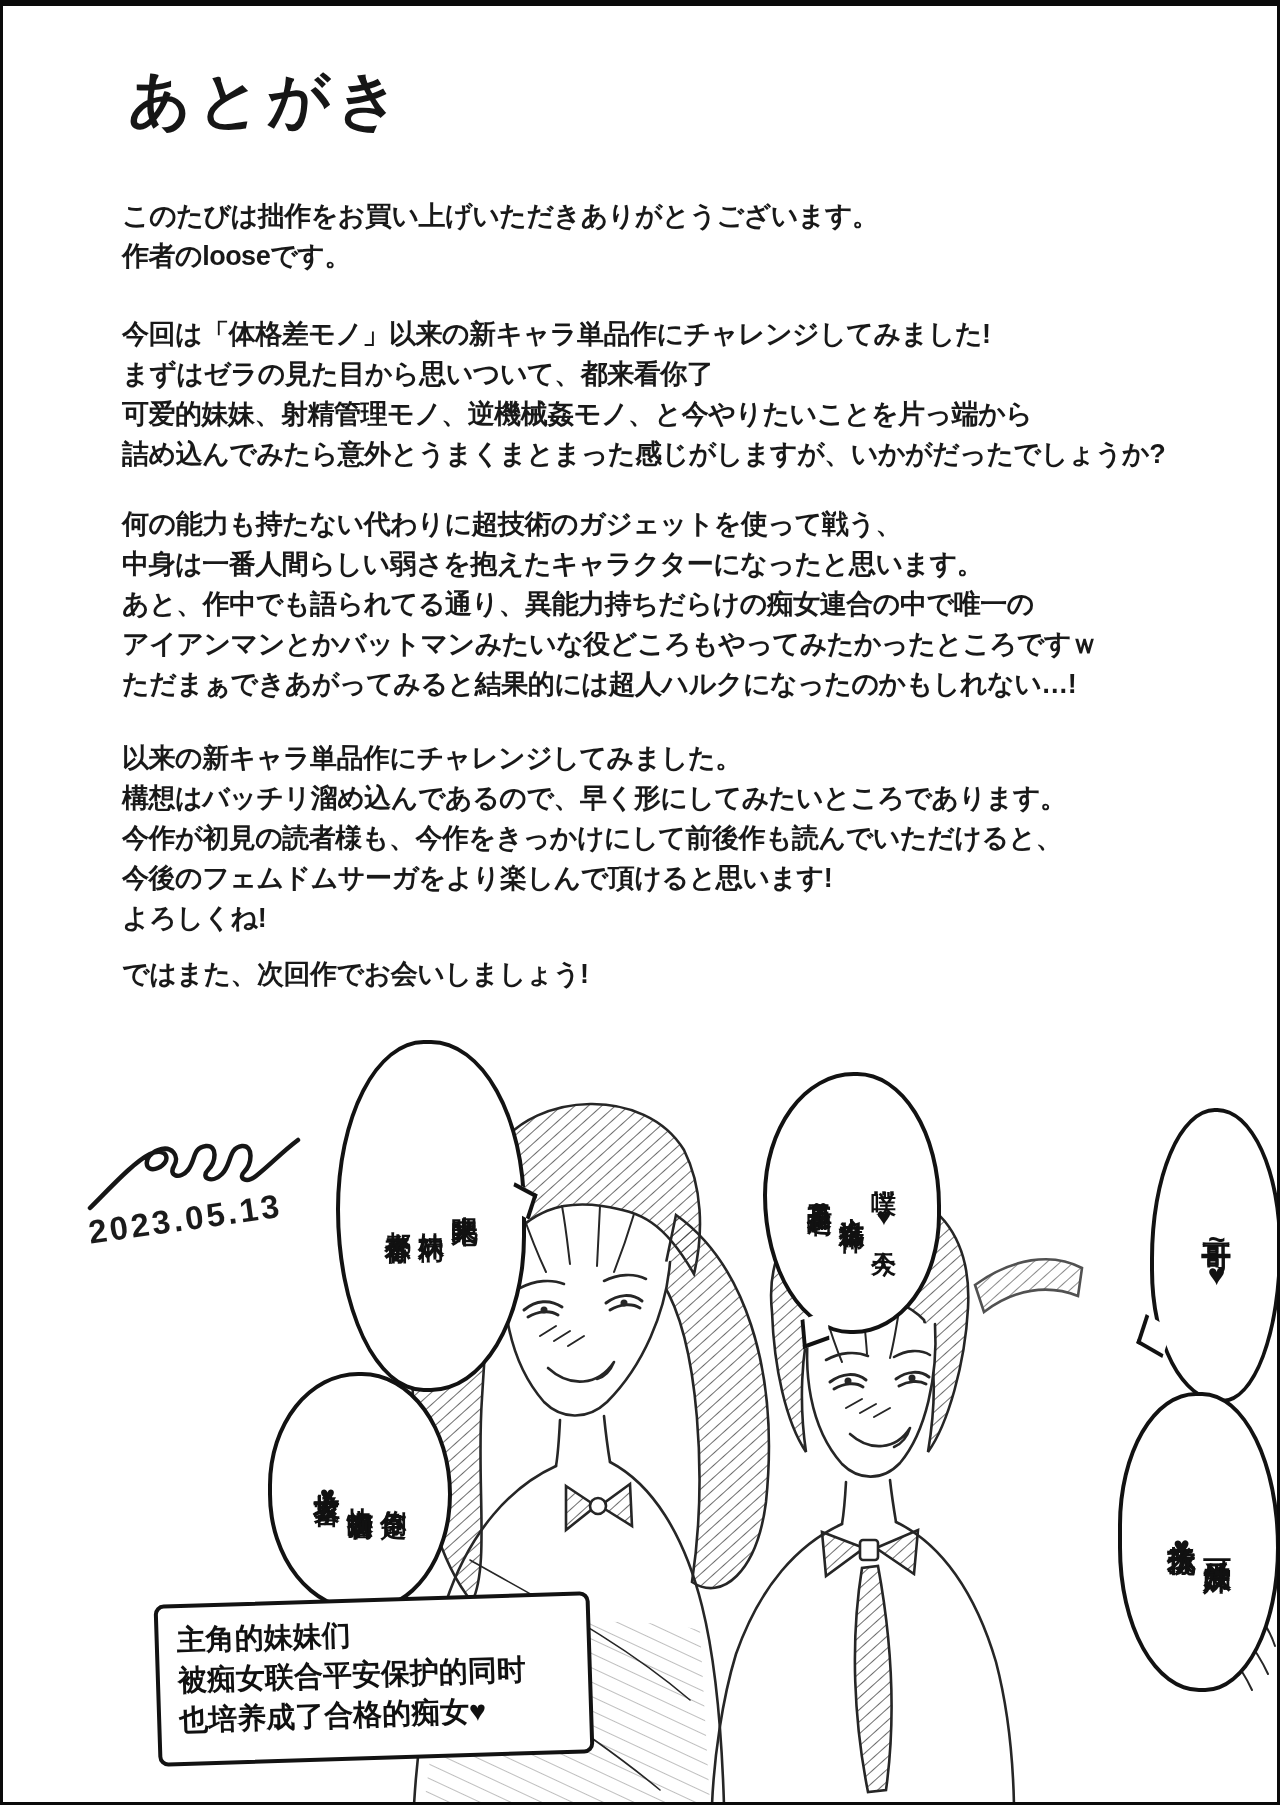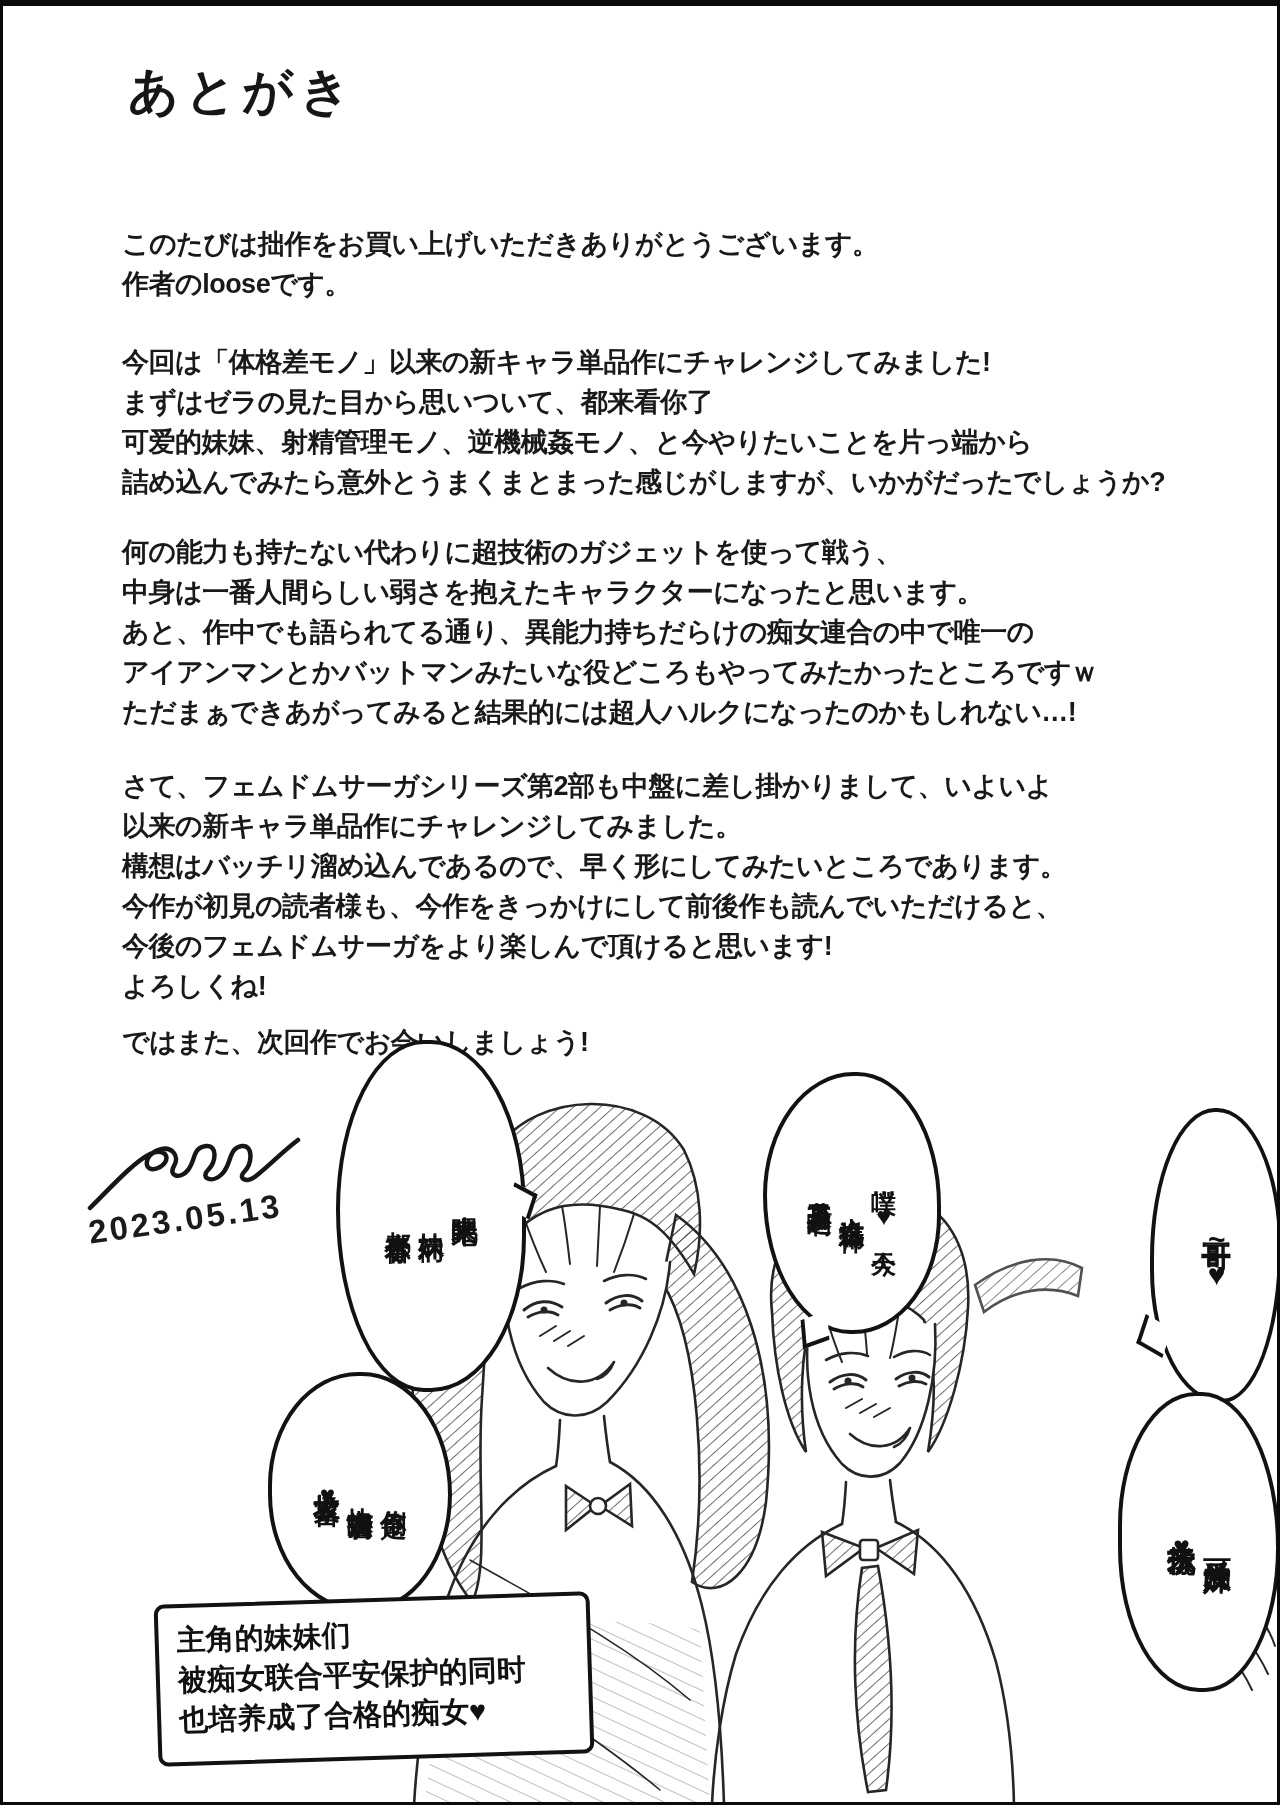--- a/index.html
+++ b/index.html
@@ -8,25 +8,25 @@
     font-family:"Liberation Sans","DejaVu Sans",sans-serif;color:#141414;
     overflow:hidden;
   }
   .page-frame{
     position:absolute;inset:0;pointer-events:none;z-index:9;
     border-top:6px solid #0a0a0a;border-left:3px solid #0a0a0a;
     border-right:3px solid #0a0a0a;border-bottom:3px solid #0a0a0a;
     box-sizing:border-box;
   }
   .title{
-    position:absolute;left:128px;top:58px;font-size:50px;font-weight:800;
+    position:absolute;left:128px;top:58px;font-size:62px;font-weight:800;
     letter-spacing:6px;color:#161616;z-index:2;
   }
   .bodytext{
-    position:absolute;left:122px;top:196px;width:1080px;z-index:2;margin-top:28px;
+    position:absolute;left:122px;top:196px;width:1080px;z-index:2;
   }
   .bl{
     height:40px;line-height:40px;font-size:27px;font-weight:700;
     white-space:nowrap;letter-spacing:-0.5px;color:#191919;
   }
   .g1{height:38px;} .g2{height:30px;} .g3{height:34px;} .g4{height:16px;}
   .signature{position:absolute;left:84px;top:1104px;z-index:3;}
   .sigdate{
     position:absolute;left:86px;top:1214px;font-size:33px;font-weight:700;
     letter-spacing:3px;transform:rotate(-8deg);transform-origin:left top;
@@ -84,21 +84,20 @@
   <div class="bl">まずはゼラの見た目から思いついて、都来看你了</div>
   <div class="bl">可爱的妹妹、射精管理モノ、逆機械姦モノ、と今やりたいことを片っ端から</div>
   <div class="bl">詰め込んでみたら意外とうまくまとまった感じがしますが、いかがだったでしょうか?</div>
   <div class="g2"></div>
   <div class="bl">何の能力も持たない代わりに超技術のガジェットを使って戦う、</div>
   <div class="bl">中身は一番人間らしい弱さを抱えたキャラクターになったと思います。</div>
   <div class="bl">あと、作中でも語られてる通り、異能力持ちだらけの痴女連合の中で唯一の</div>
   <div class="bl">アイアンマンとかバットマンみたいな役どころもやってみたかったところですｗ</div>
   <div class="bl">ただまぁできあがってみると結果的には超人ハルクになったのかもしれない…!</div>
   <div class="g3"></div>
-  <div class="bl">さて、フェムドムサーガシリーズ第2部も中盤に差し掛かりまして、いよいよ</div>
   <div class="bl">以来の新キャラ単品作にチャレンジしてみました。</div>
   <div class="bl">構想はバッチリ溜め込んであるので、早く形にしてみたいところであります。</div>
   <div class="bl">今作が初見の読者様も、今作をきっかけにして前後作も読んでいただけると、</div>
   <div class="bl">今後のフェムドムサーガをより楽しんで頂けると思います!</div>
   <div class="bl">よろしくね!</div>
   <div class="g4"></div>
   <div class="bl">ではまた、次回作でお会いしましょう!</div>
 </div>
 
 <svg class="signature" width="240" height="112" viewBox="0 0 240 112" aria-label="loose">

